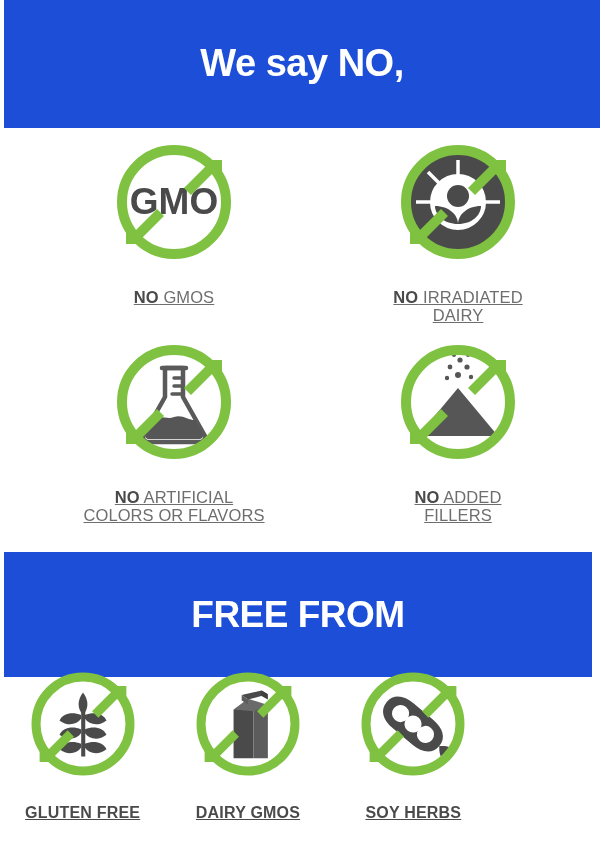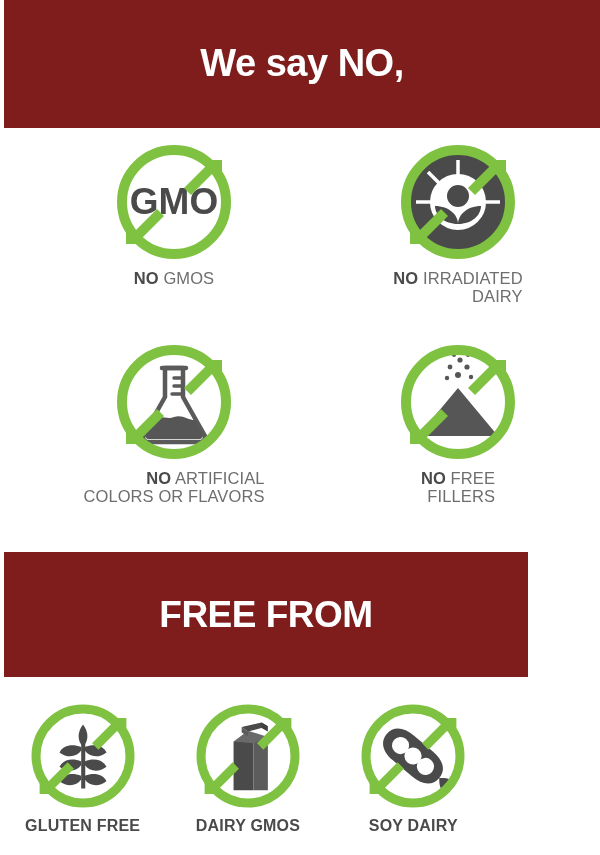--- a/index.html
+++ b/index.html
@@ -6,71 +6,72 @@
   html, body {
     width:600px; height:855px;
     background:#ffffff;
     font-family:"Liberation Sans", sans-serif;
     overflow:hidden;
   }
   .page { position:relative; width:600px; height:855px; background:#fff; }
 
   
   .banner {
-    background:#7f1d1d;
+    background:#1d4ed8;
     color:#ffffff;
     text-align:center;
     display:flex;
     flex-direction:row;
     justify-content:center;
     align-items:center;
   }
   .banner-line { font-weight:bold; letter-spacing:-0.5px; line-height:1.08; }
 
   #banner-top {
     position:absolute; left:4px; top:0; width:596px; height:128px;
   }
   #banner-top .banner-line { font-size:38px; }
 
   #banner-bottom {
-    position:absolute; left:4px; top:552px; width:524px; height:125px;
+    position:absolute; left:4px; top:552px; width:588px; height:125px;
   }
   #banner-bottom .l1 { font-size:37px; }
   #banner-bottom .l2 { font-size:37px; }
 
   
   #nogrid {
     position:absolute; left:0; top:140px; width:600px; height:400px;
     display:grid;
     grid-template-columns:1fr 1fr;
     grid-template-rows:1fr 1fr;
     align-items:start;
     justify-items:center;
     padding-left:32px;
   }
   #allergen-row {
-    position:absolute; left:0; top:700px; width:496px; height:155px;
+    position:absolute; left:0; top:668px; width:496px; height:155px;
     display:grid;
     grid-template-columns:1fr 1fr 1fr;
     justify-items:center;
     align-items:start;
   }
 
   .cell { display:flex; flex-direction:column; align-items:center; }
   .badge { position:relative; }
   .badge svg { display:block; }
 
   .caption {
-    margin-top:5px;
-    text-align:right;
+    margin-top:24px;
+    text-align:center;
     line-height:1.12;
     font-size:16.5px;
     color:#6E6E6E;
     letter-spacing:0.1px;
     white-space:pre-line;
+    text-decoration:underline;
   }
   .caption .no { font-weight:bold; color:#4A4A4A; }
   .caption.strong { font-weight:bold; color:#4A4A4A; font-size:16px; letter-spacing:0.2px; }
 </style>
 </head>
 <body>
 
 <div class="page">
 
   <div class="banner" id="banner-top">
@@ -180,21 +181,21 @@
 
           <circle cx="62" cy="62" r="52" fill="none" stroke="#7FC241" stroke-width="10"></circle>
           <g fill="#7FC241">
             <polygon points="19,95 45,69 52,76 26,102"></polygon>
             <polygon points="14,104 14,82 36,104"></polygon>
             <polygon points="105,29 79,55 72,48 98,22"></polygon>
             <polygon points="110,20 110,42 88,20"></polygon>
           </g>
         </svg>
       </div>
-      <div class="caption"><span class="no">NO</span><span> FREE
+      <div class="caption"><span class="no">NO</span><span> ADDED
 FILLERS</span></div>
     </div>
 
   </div>
 
   <div class="banner" id="banner-bottom">
     <div class="banner-line l1">FREE FROM</div>
   </div>
 
   <div id="allergen-row">
@@ -266,18 +267,18 @@
 
           <circle cx="62" cy="62" r="52" fill="none" stroke="#7FC241" stroke-width="10"></circle>
           <g fill="#7FC241">
             <polygon points="19,95 45,69 52,76 26,102"></polygon>
             <polygon points="14,104 14,82 36,104"></polygon>
             <polygon points="105,29 79,55 72,48 98,22"></polygon>
             <polygon points="110,20 110,42 88,20"></polygon>
           </g>
         </svg>
       </div>
-      <div class="caption strong">SOY DAIRY</div>
+      <div class="caption strong">SOY HERBS</div>
     </div>
 
   </div>
 
 </div>
 
 </body></html>

